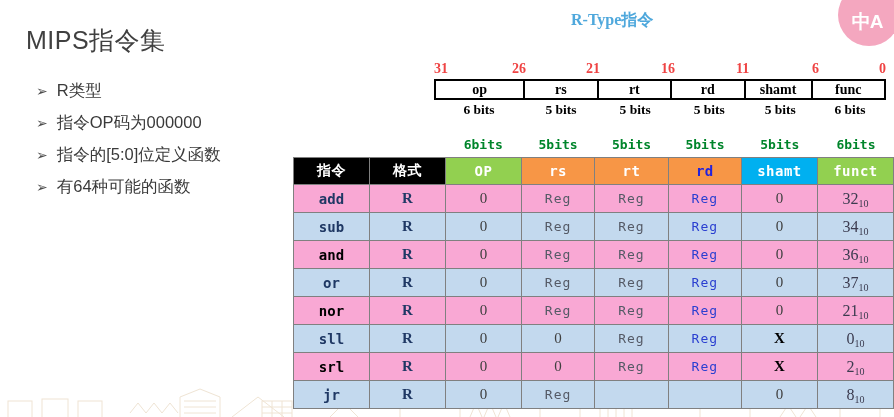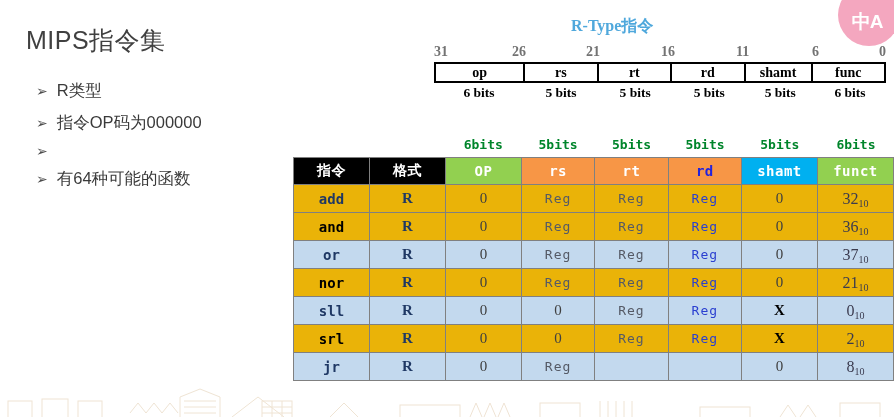--- a/index.html
+++ b/index.html
@@ -53,40 +53,41 @@
     color: #4d4d4d;
     font-size: 14px;
     margin-right: 9px;
     line-height: 1;
   }
 
   
   .rtype-title {
     position: absolute;
     left: 571px;
-    top: 16px;
+    top: 10px;
     font-family: "Liberation Serif", serif;
     font-weight: bold;
     font-size: 16px;
     color: #4fa8dc;
     white-space: nowrap;
   }
   .fmt-wrap {
     position: absolute;
     left: 434px;
     top: 44px;
     width: 452px;
   }
   .bit-nums {
     position: relative;
     height: 18px;
     font-family: "Liberation Serif", serif;
     font-weight: bold;
     font-size: 14px;
-    color: #737373;
+    color: #ef4444;
+    margin-top: 17px;
   }
   .bit-nums span {
     position: absolute;
     top: 0;
   }
   .fmt-boxes {
     display: flex;
     border: 2px solid #000;
     height: 21px;
     box-sizing: border-box;
@@ -162,21 +163,21 @@
     font-size: 14px;
     font-weight: bold;
     letter-spacing: 0.5px;
   }
   .h-blue   { background: #000000; color: #ffffff; }
   .h-green  { background: #92d050; color: #ffffff; }
   .h-orange { background: #f79646; color: #ffffff; }
   .h-cyan   { background: #00b0f0; color: #ffffff; }
   .h-rd     { color: #2222dd; }
 
-  table.mips tbody tr.odd  td { background: #eab308; }
+  table.mips tbody tr.odd  td { background: #f9a8d4; }
   table.mips tbody tr.even td { background: #c3d9ee; }
 
   td.instr {
     font-family: "DejaVu Sans Mono", monospace;
     font-weight: bold;
     font-size: 14px;
     color: #1f3864;
   }
   td.instr.black { color: #000000; }
   td.fmt {
@@ -279,20 +280,21 @@
   <div class="bullet">
     <span class="arrow">➢</span>
     <span>R类型</span>
   </div>
   <div class="bullet">
     <span class="arrow">➢</span>
     <span>指令OP码为000000</span>
   </div>
   <div class="bullet">
     <span class="arrow">➢</span>
+    <span>指令的[5:0]位定义函数</span>
   </div>
   <div class="bullet">
     <span class="arrow">➢</span>
     <span>有64种可能的函数</span>
   </div>
 </div>
 
 <div class="rtype-title">R-Type指令</div>
 
 <div class="fmt-wrap">
@@ -361,20 +363,30 @@
     <tr class="odd">
       <td class="instr">add</td>
       <td class="fmt">R</td>
       <td class="num">0</td>
       <td class="reg">Reg</td>
       <td class="reg">Reg</td>
       <td class="reg blue">Reg</td>
       <td class="num">0</td>
       <td class="funct"><span>32</span><sub>10</sub></td>
     </tr>
+    <tr class="even">
+      <td class="instr">sub</td>
+      <td class="fmt">R</td>
+      <td class="num">0</td>
+      <td class="reg">Reg</td>
+      <td class="reg">Reg</td>
+      <td class="reg blue">Reg</td>
+      <td class="num">0</td>
+      <td class="funct"><span>34</span><sub>10</sub></td>
+    </tr>
     <tr class="odd">
       <td class="instr black">and</td>
       <td class="fmt">R</td>
       <td class="num">0</td>
       <td class="reg">Reg</td>
       <td class="reg">Reg</td>
       <td class="reg blue">Reg</td>
       <td class="num">0</td>
       <td class="funct"><span>36</span><sub>10</sub></td>
     </tr>

